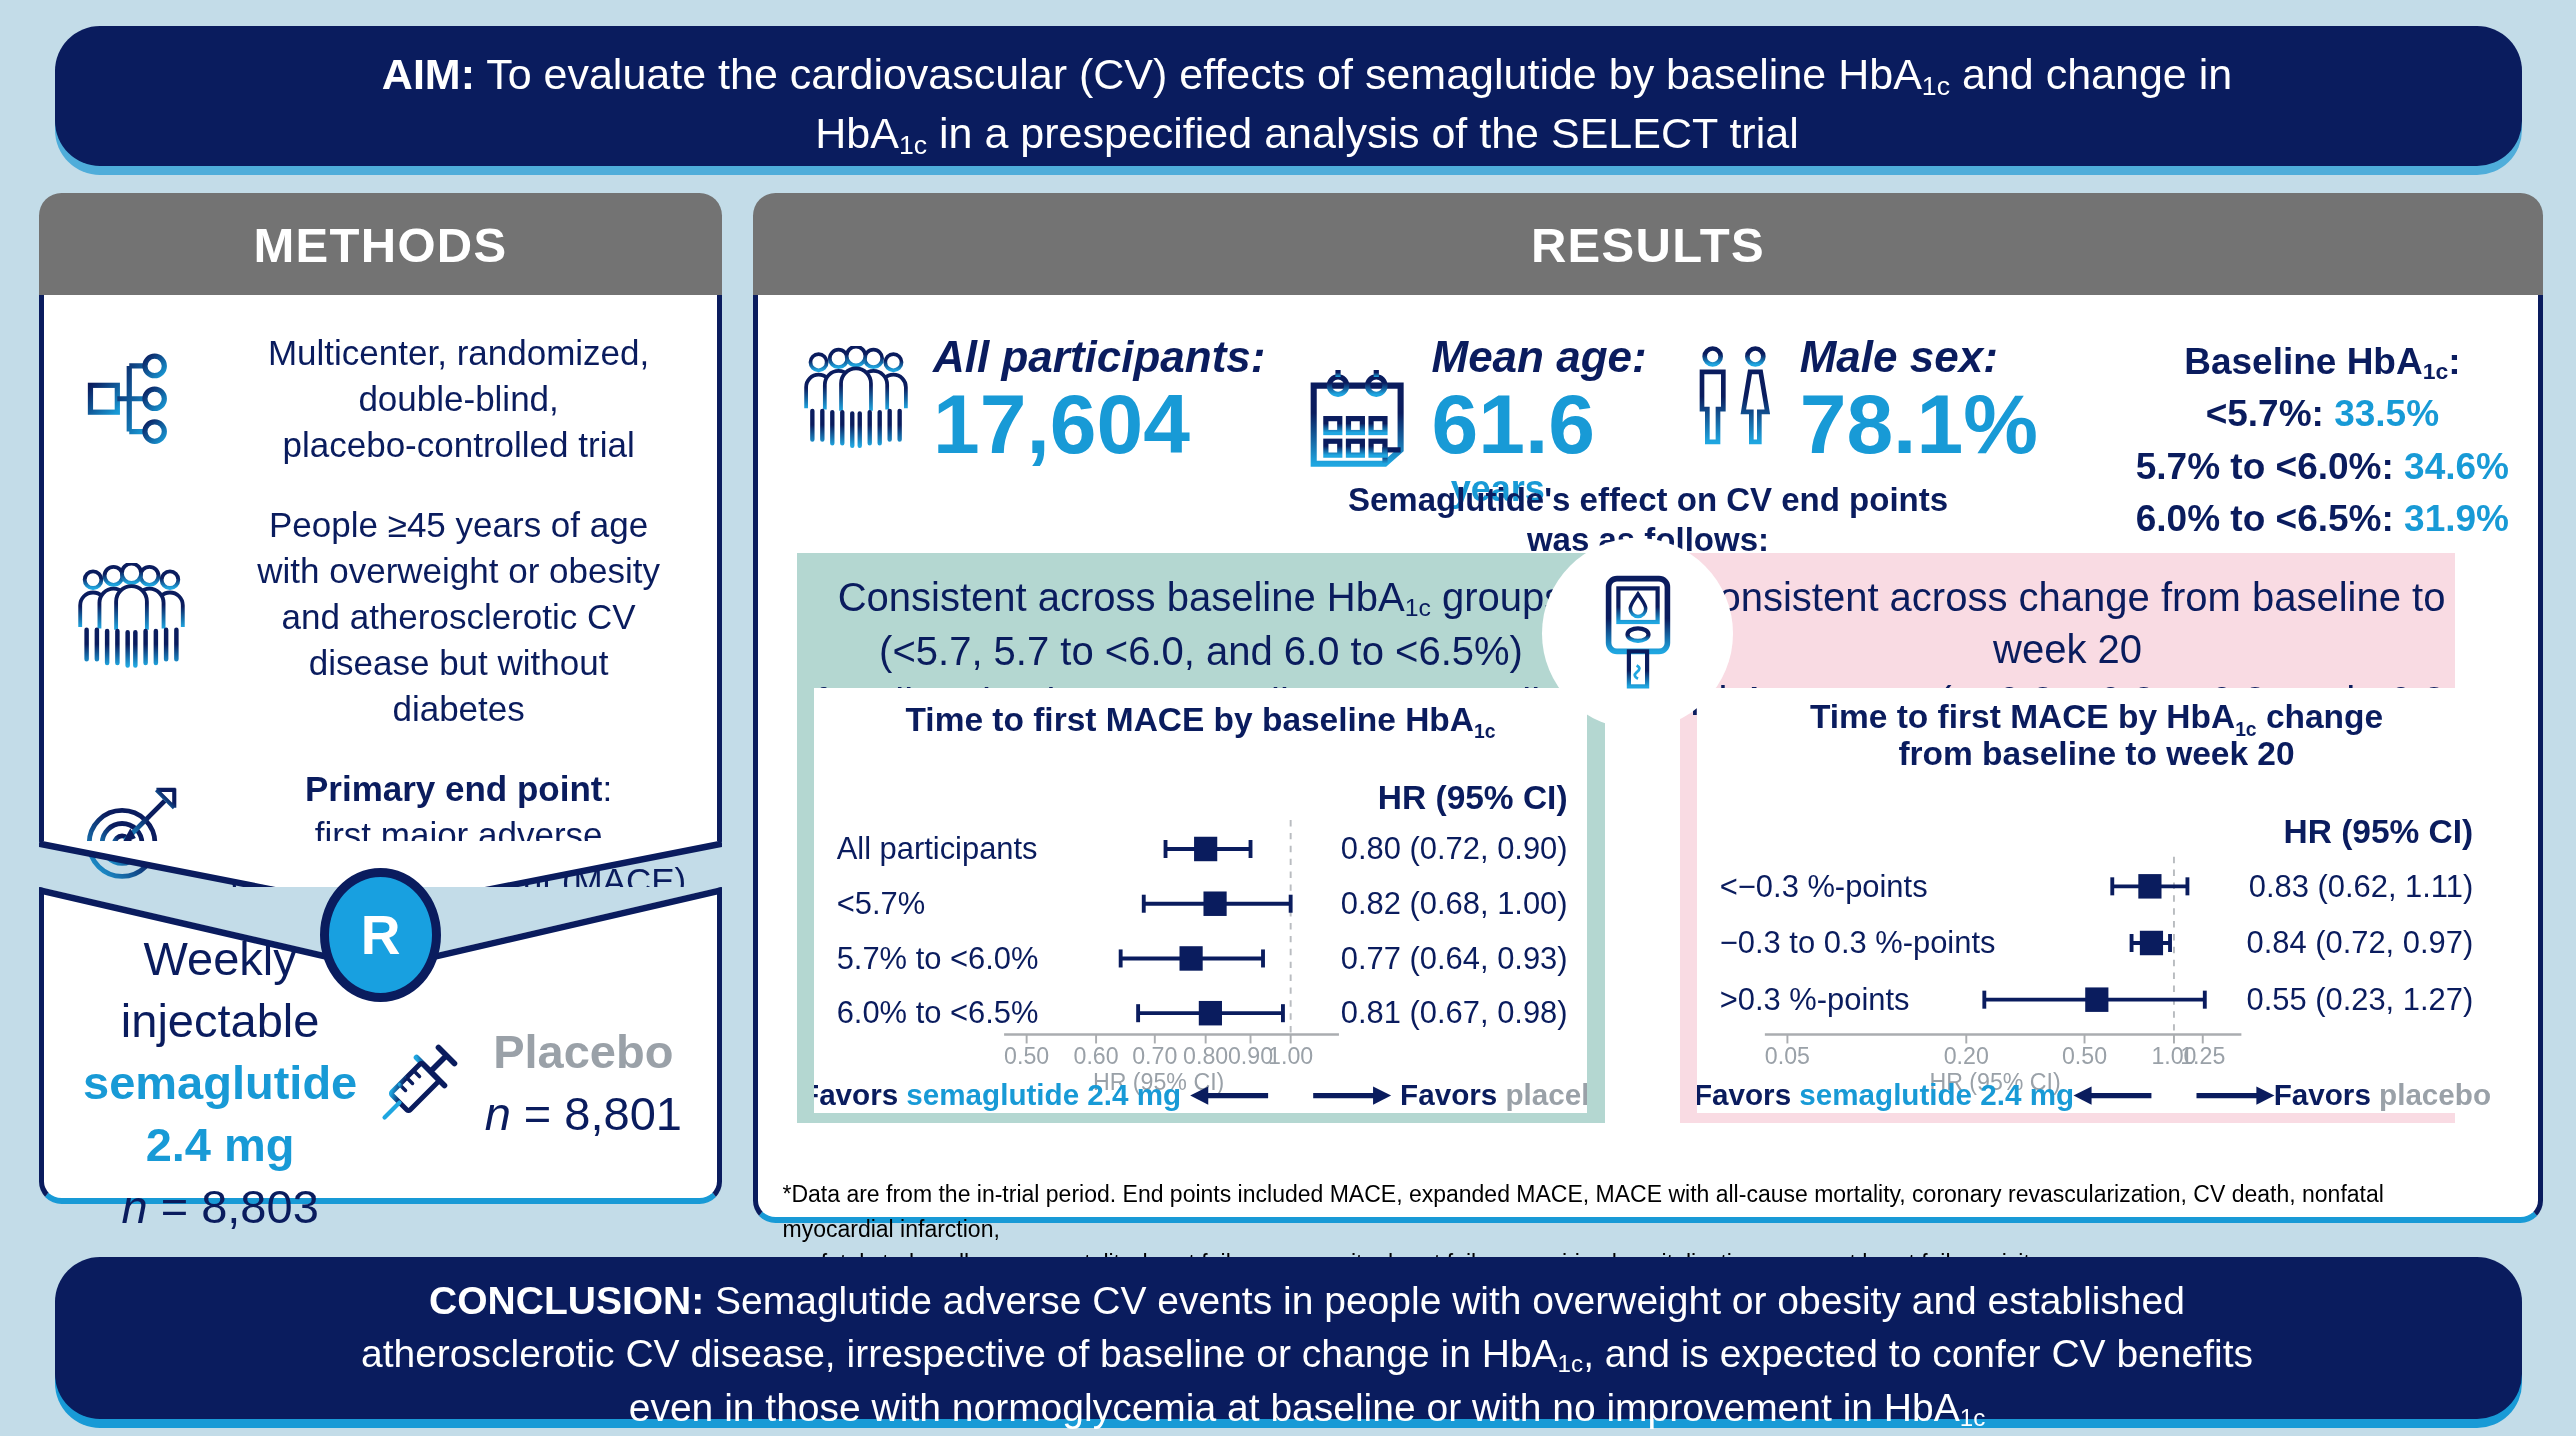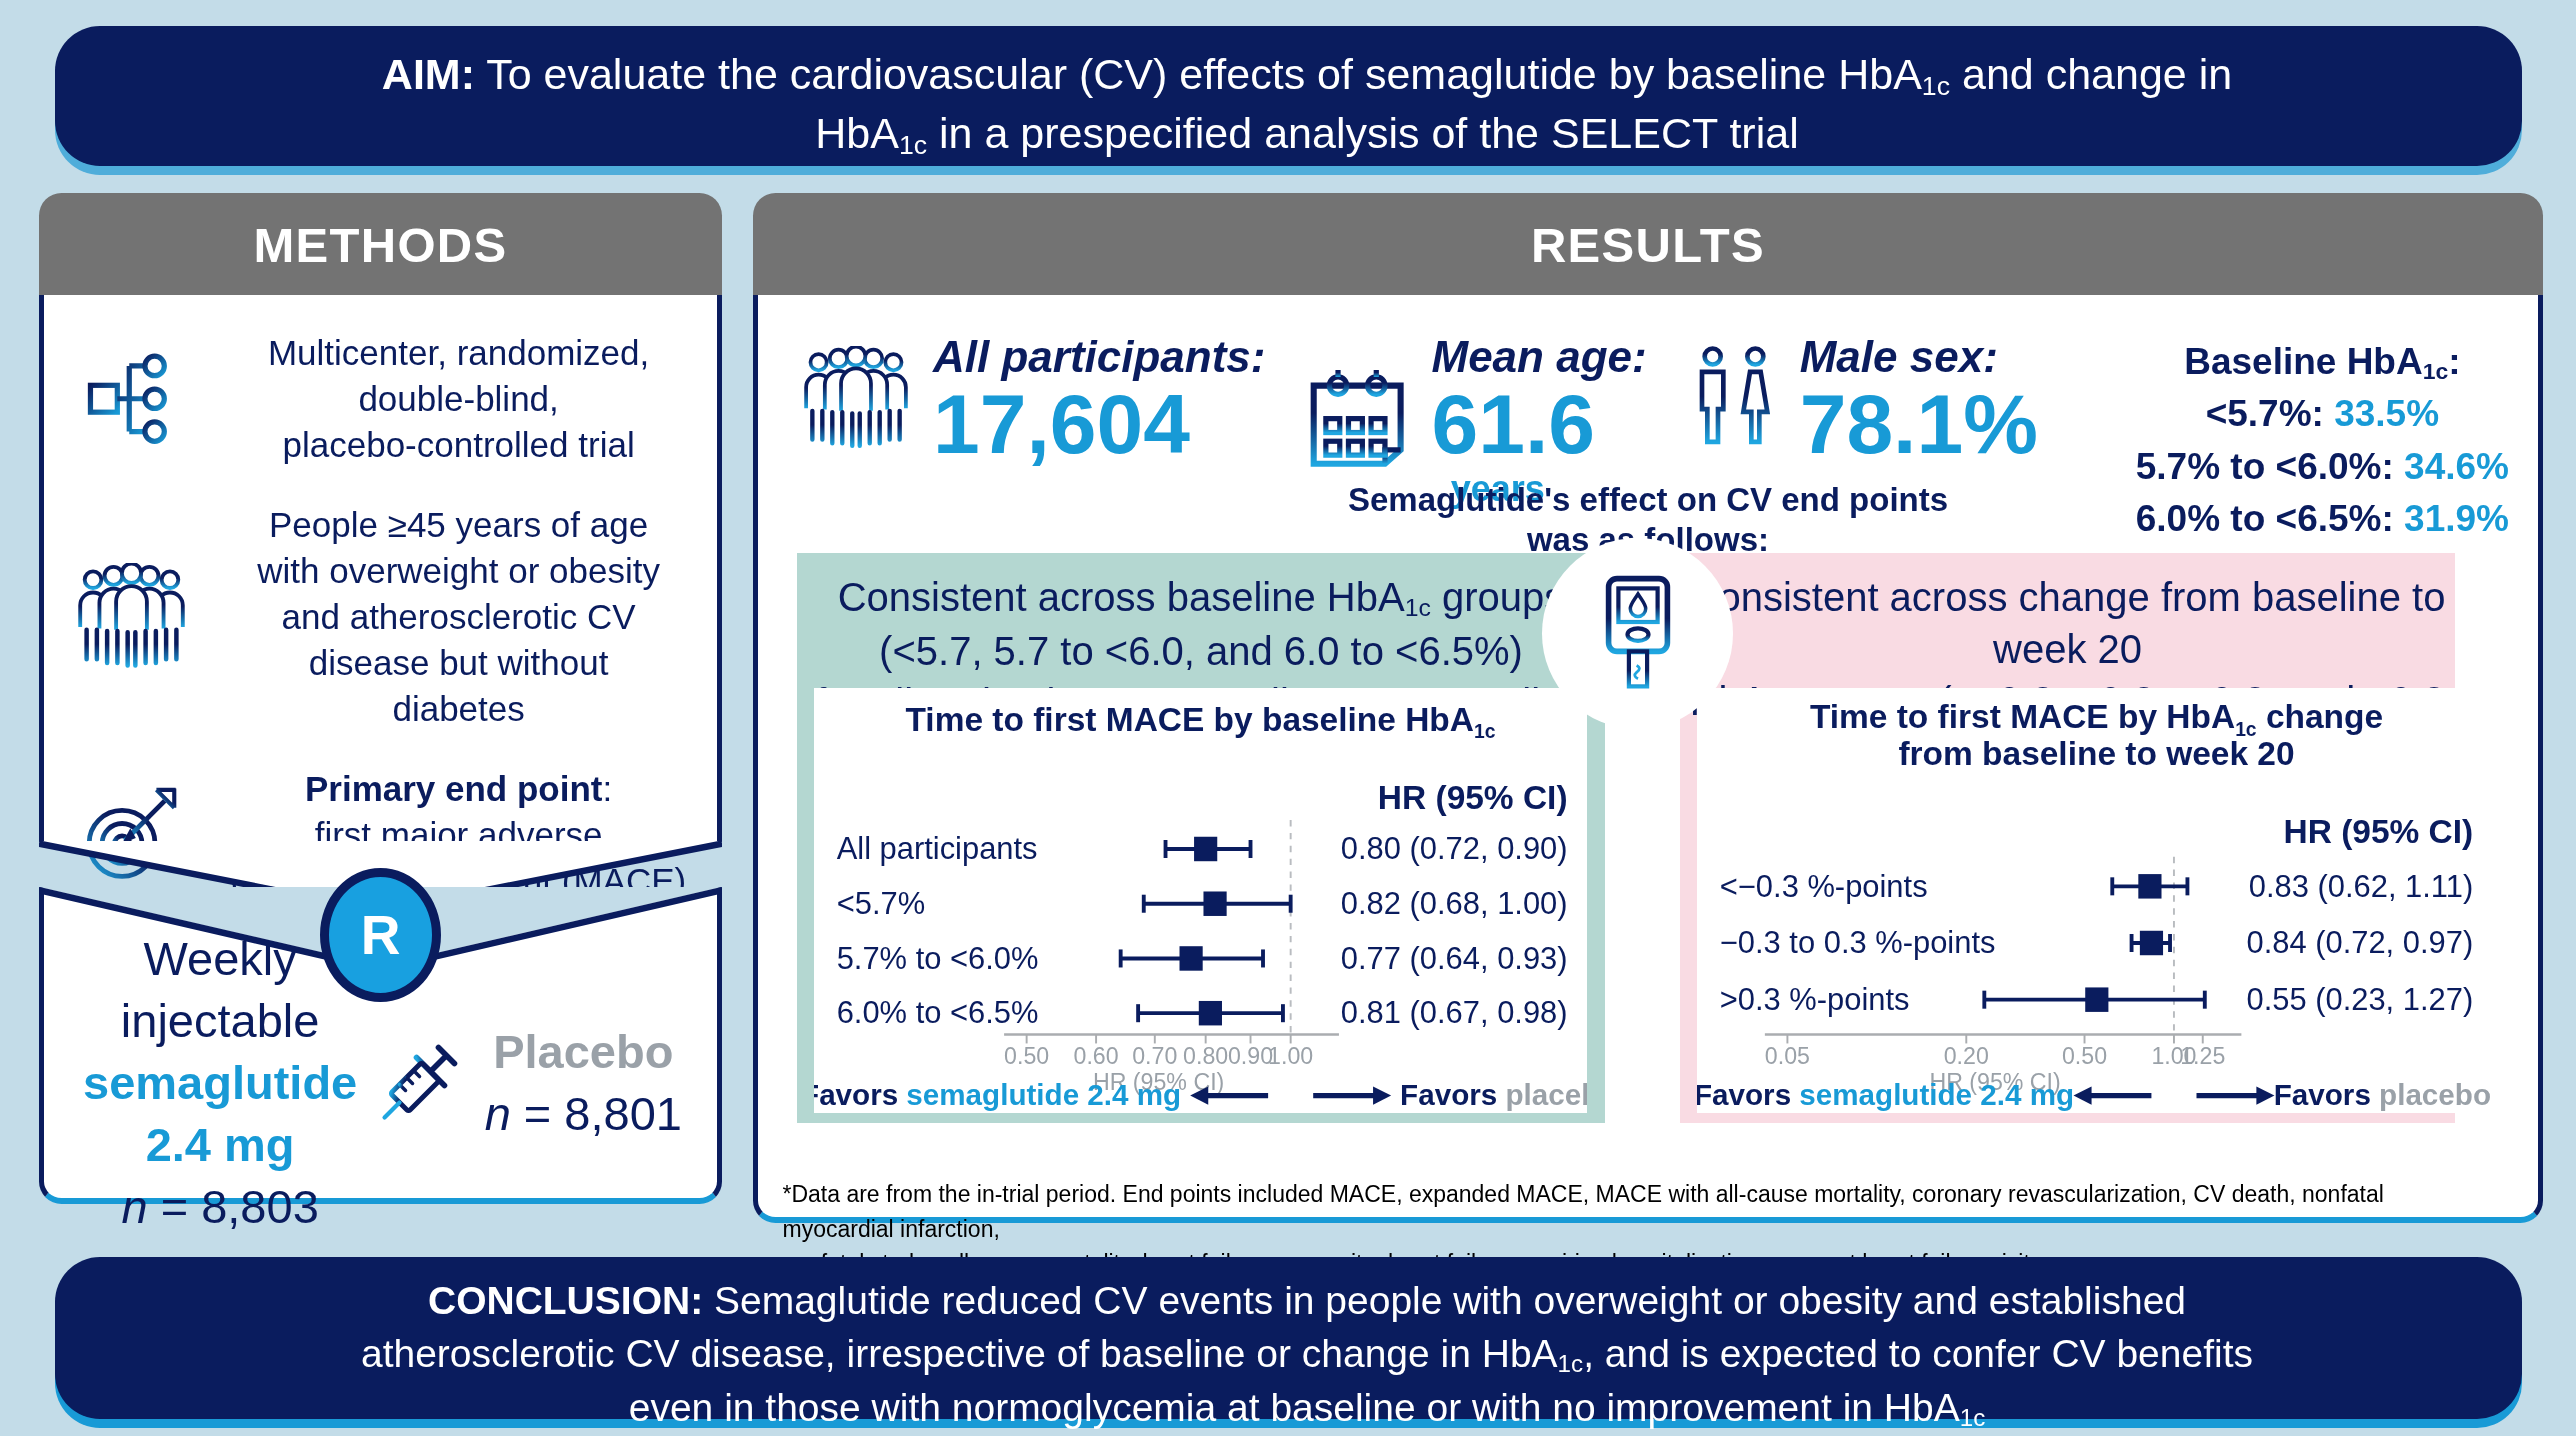--- a/index.html
+++ b/index.html
@@ -453,19 +453,19 @@
           </svg>
         </div>
       </div>
 
       <div class="footnote">*Data are from the in-trial period. End points included MACE, expanded MACE, MACE with all-cause mortality, coronary revascularization, CV death, nonfatal myocardial infarction,
 nonfatal stroke, all-cause mortality, heart failure composite, heart failure requiring hospitalization or urgent heart failure visit</div>
     </div>
   </div>
 
   <div class="banner conclusion-banner">
-    <div style="white-space: pre-line;"><span class="b">CONCLUSION:</span><span> Semaglutide reduced CV events in people with overweight or obesity and established</span></div>
+    <div style="white-space: pre-line;"><span class="b">CONCLUSION:</span><span> Semaglutide adverse CV events in people with overweight or obesity and established</span></div>
     <div style="white-space: pre-line;"><span>atherosclerotic CV disease, irrespective of baseline or change in HbA</span><span class="sub">1c</span><span>, and is expected to confer CV benefits</span></div>
     <div style="white-space: pre-line;"><span>even in those with normoglycemia at baseline or with no improvement in HbA</span><span class="sub">1c</span></div>
   </div>
 
 </div>
 
 
 </body></html>

